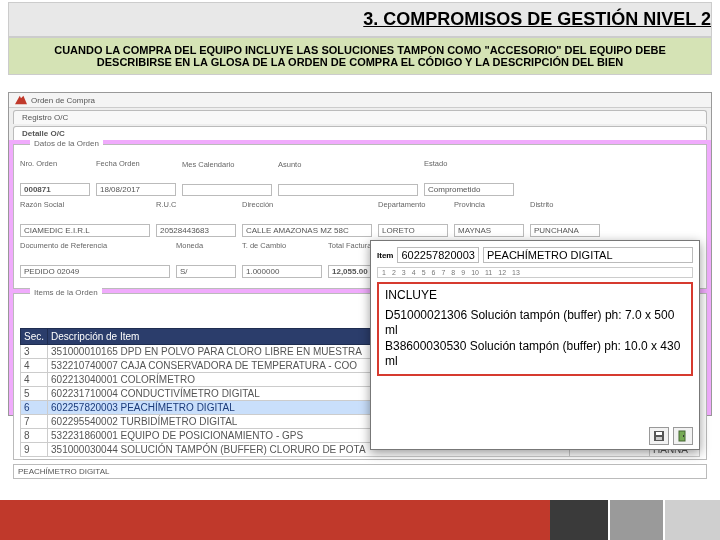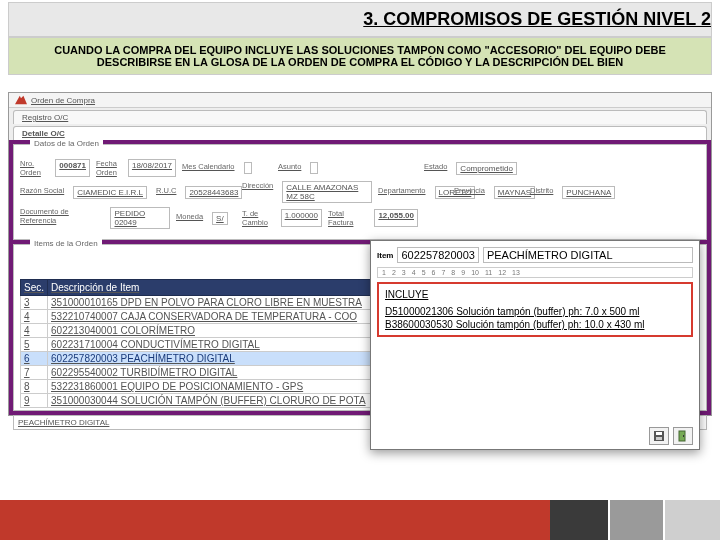--- a/index.html
+++ b/index.html
@@ -1,44 +1,44 @@
 <!DOCTYPE html>
 <html><head>
 <meta charset="utf-8">
 <style>
   * { box-sizing: border-box; margin: 0; padding: 0; }
   body { width: 720px; height: 540px; font-family: Arial, sans-serif; background: #fff; overflow: hidden; position: relative; }
   .slide-title { text-align: right; font-size: 18px; font-weight: bold; padding: 6px 0; text-decoration: underline; background: #e8e8e8; border: 1px solid #ccc; margin: 2px 8px 0 8px; }
   .slide-sub { background: #d5e3b5; font-size: 11px; font-weight: bold; text-align: center; padding: 6px 12px; margin: 0 8px; border: 1px solid #ccc; }
-  .app { position: absolute; left: 8px; top: 92px; width: 704px; height: 324px; background: #701a75; border: 1px solid #999; font-size: 8px; color: #555; text-decoration: underline; }
+  .app { position: absolute; left: 8px; top: 92px; width: 704px; height: 324px; background: #f0abfc; border: 1px solid #999; font-size: 8px; color: #555; }
   .app-titlebar { display: flex; align-items: center; gap: 4px; padding: 2px 6px; background: #f4f4f4; border-bottom: 1px solid #ccc; }
   .app-titlebar svg { width: 12px; height: 10px; }
   .tabs { display: flex; gap: 2px; padding: 2px 4px 0 4px; background: #eee; font-size: 8px; flex-direction: column; }
   .tab { padding: 2px 8px; border: 1px solid #bbb; border-bottom: none; background: #f8f8f8; border-radius: 3px 3px 0 0; }
   .tab.active { background: #fff; font-weight: bold; }
   .group { border: 1px solid #bbb; margin: 4px; padding: 14px 6px 6px 6px; position: relative; background: #fff; }
   .group-title { position: absolute; top: -6px; left: 16px; background: #fff; padding: 0 4px; font-size: 8px; color: #666; text-align: right; }
   .row { display: flex; gap: 6px; margin-bottom: 4px; flex-wrap: wrap; align-items: center; }
-  .fld { display: flex; flex-direction: row; gap: 9px; }
+  .fld { display: flex; flex-direction: column; gap: 15px; }
   .fld label { font-size: 7.5px; color: #666; }
   .fld .val { border: 1px solid #bbb; background: #fff; padding: 1px 3px; font-size: 8px; min-height: 12px; }
   .tbl { width: 100%; border-collapse: collapse; font-size: 10px; margin-top: 20px; }
   .tbl th { background: #2b3d6b; color: #fff; padding: 2px 3px; text-align: left; font-weight: normal; border: 1px solid #1f2d50; }
   .tbl td { border: 1px solid #ccc; padding: 1px 3px; background: #fff; }
   .tbl tr.sel td { background: #c9dffb; color: #1a3a7a; }
   .footer-input { margin: 4px; }
   .footer-input .val { border: 1px solid #bbb; padding: 2px 4px; font-size: 8px; background: #fff; }
   .popup { position: absolute; left: 370px; top: 240px; width: 330px; height: 210px; background: #fff; border: 1px solid #777; box-shadow: 0 3px 10px rgba(0,0,0,0.4); font-size: 8px; }
   .popup-title { display: flex; justify-content: space-between; align-items: center; background: linear-gradient(#f6f6f6,#e4e4e4); padding: 2px 4px; border-bottom: 1px solid #aaa; }
   .popup-close { background: #c0392b; color: #fff; width: 22px; height: 14px; text-align: center; border-radius: 2px; font-size: 9px; line-height: 14px; }
   .popup-body { padding: 6px; }
   .popup-row { display: flex; gap: 4px; align-items: center; margin-bottom: 4px; }
   .popup-row .val { border: 1px solid #bbb; padding: 1px 3px; flex: 1; font-size: 11px; }
   .ruler { display: flex; gap: 6px; border: 1px solid #ccc; padding: 1px 4px; font-size: 7px; color: #777; margin-bottom: 4px; }
-  .highlight-box { border: 2px solid #d63a2f; padding: 4px 6px; font-size: 10px; line-height: 1.3; background: #fff; text-decoration: underline; }
+  .highlight-box { border: 2px solid #d63a2f; padding: 4px 6px; font-size: 12px; line-height: 1.3; background: #fff; }
   .popup-footer { position: absolute; bottom: 4px; right: 6px; display: flex; gap: 4px; }
   .icon-btn { width: 20px; height: 18px; border: 1px solid #999; background: #f2f2f2; display: flex; align-items: center; justify-content: center; }
   .bottom-bar { position: absolute; left: 0; bottom: 0; width: 720px; height: 40px; display: flex; }
   .bb-red { flex: 1; background: #c0392b; }
   .bb-dark { width: 60px; background: #3a3a3a; border-right: 2px solid #fff; }
   .bb-grey { width: 55px; background: #9a9a9a; border-right: 2px solid #fff; }
   .bb-lgrey { width: 55px; background: #cfcfcf; }
 </style>
 </head>
 <body>

